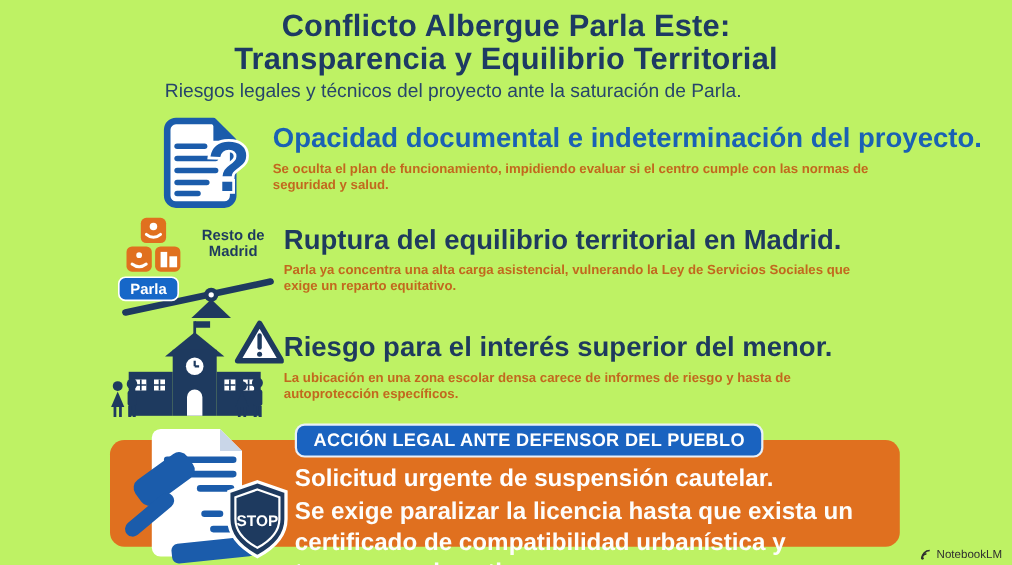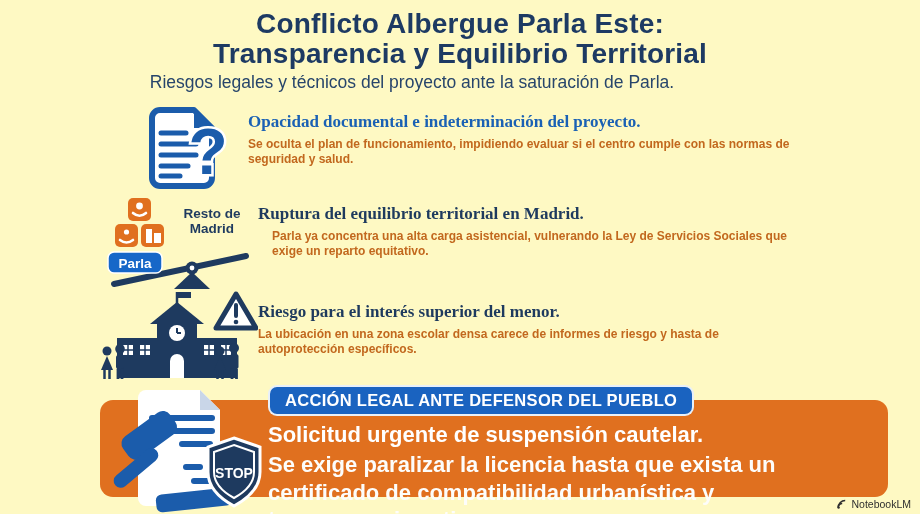--- a/index.html
+++ b/index.html
@@ -1,43 +1,43 @@
 <!DOCTYPE html>
 <html><head>
 <meta charset="utf-8">
 <style>
   * { margin:0; padding:0; box-sizing:border-box; }
   html,body { width:920px; height:514px; }
   body { font-family:"Liberation Sans", sans-serif; }
   .canvas {
     position:relative; width:920px; height:514px;
-    background:#fef9c3; overflow:hidden;
+    background:#bef264; overflow:hidden;
   }
   
   .title-line { position:absolute; left:0; width:920px; text-align:center;
     font-size:28px; font-weight:800; color:#1d3a63; letter-spacing:.2px; }
   .title-line.l1 { top:8px; }
   .title-line.l2 { top:38px; }
   .subtitle { position:absolute; top:72px; left:0; width:824px; text-align:center;
     font-size:17.5px; font-weight:500; color:#27456b; }
   
   .section-text { position:absolute; }
-  .section-heading { font-size:17px; font-weight:800; white-space:nowrap; margin-bottom:5px;font-family:Liberation Serif, serif; }
+  .section-heading { font-size:25px; font-weight:800; white-space:nowrap; margin-bottom:5px; }
   .heading-blue { color:#1a61b4; }
   .heading-navy { color:#1e3a5e; }
   .section-body { font-size:12px; font-weight:600; color:#c2681e; line-height:1.27; }
   .s1-text { left:248px; top:112px; } .s1-text .section-body { max-width:545px; }
-  .s2-text { left:258px; top:204px; } .s2-text .section-body { max-width:548px;margin-left:14px; }
+  .s2-text { left:258px; top:204px; } .s2-text .section-body { max-width:548px; }
   .s3-text { left:258px; top:302px; } .s3-text .section-body { max-width:505px; }
   .icon-abs { position:absolute; }
   .icon-doc { left:136px; top:104px; }
   .icon-seesaw { left:100px; top:196px; }
   .icon-school { left:100px; top:288px; }
   
-  .banner { position:absolute; left:100px; top:400px; width:788px; height:97px;
+  .banner { position:absolute; left:100px; top:400px; width:718px; height:97px;
     background:#e0701f; border-radius:13px; }
   .banner-badge { position:absolute; left:168px; top:-15px;
     background:#1a63c0; color:#fff; font-size:16.5px; font-weight:800;
     letter-spacing:.3px; padding:4px 15px; border-radius:9px;
     border:2px solid rgba(255,255,255,.9); white-space:nowrap; }
   .banner-heading { position:absolute; left:168px; top:22px;
     font-size:22px; font-weight:800; color:#ffffff; white-space:nowrap; }
   .banner-body { position:absolute; left:168px; top:51px; max-width:560px;
     font-size:22px; font-weight:600; color:#fdfdfb; line-height:1.25; }
   .icon-gavel { left:96px; top:388px; z-index:3; }

